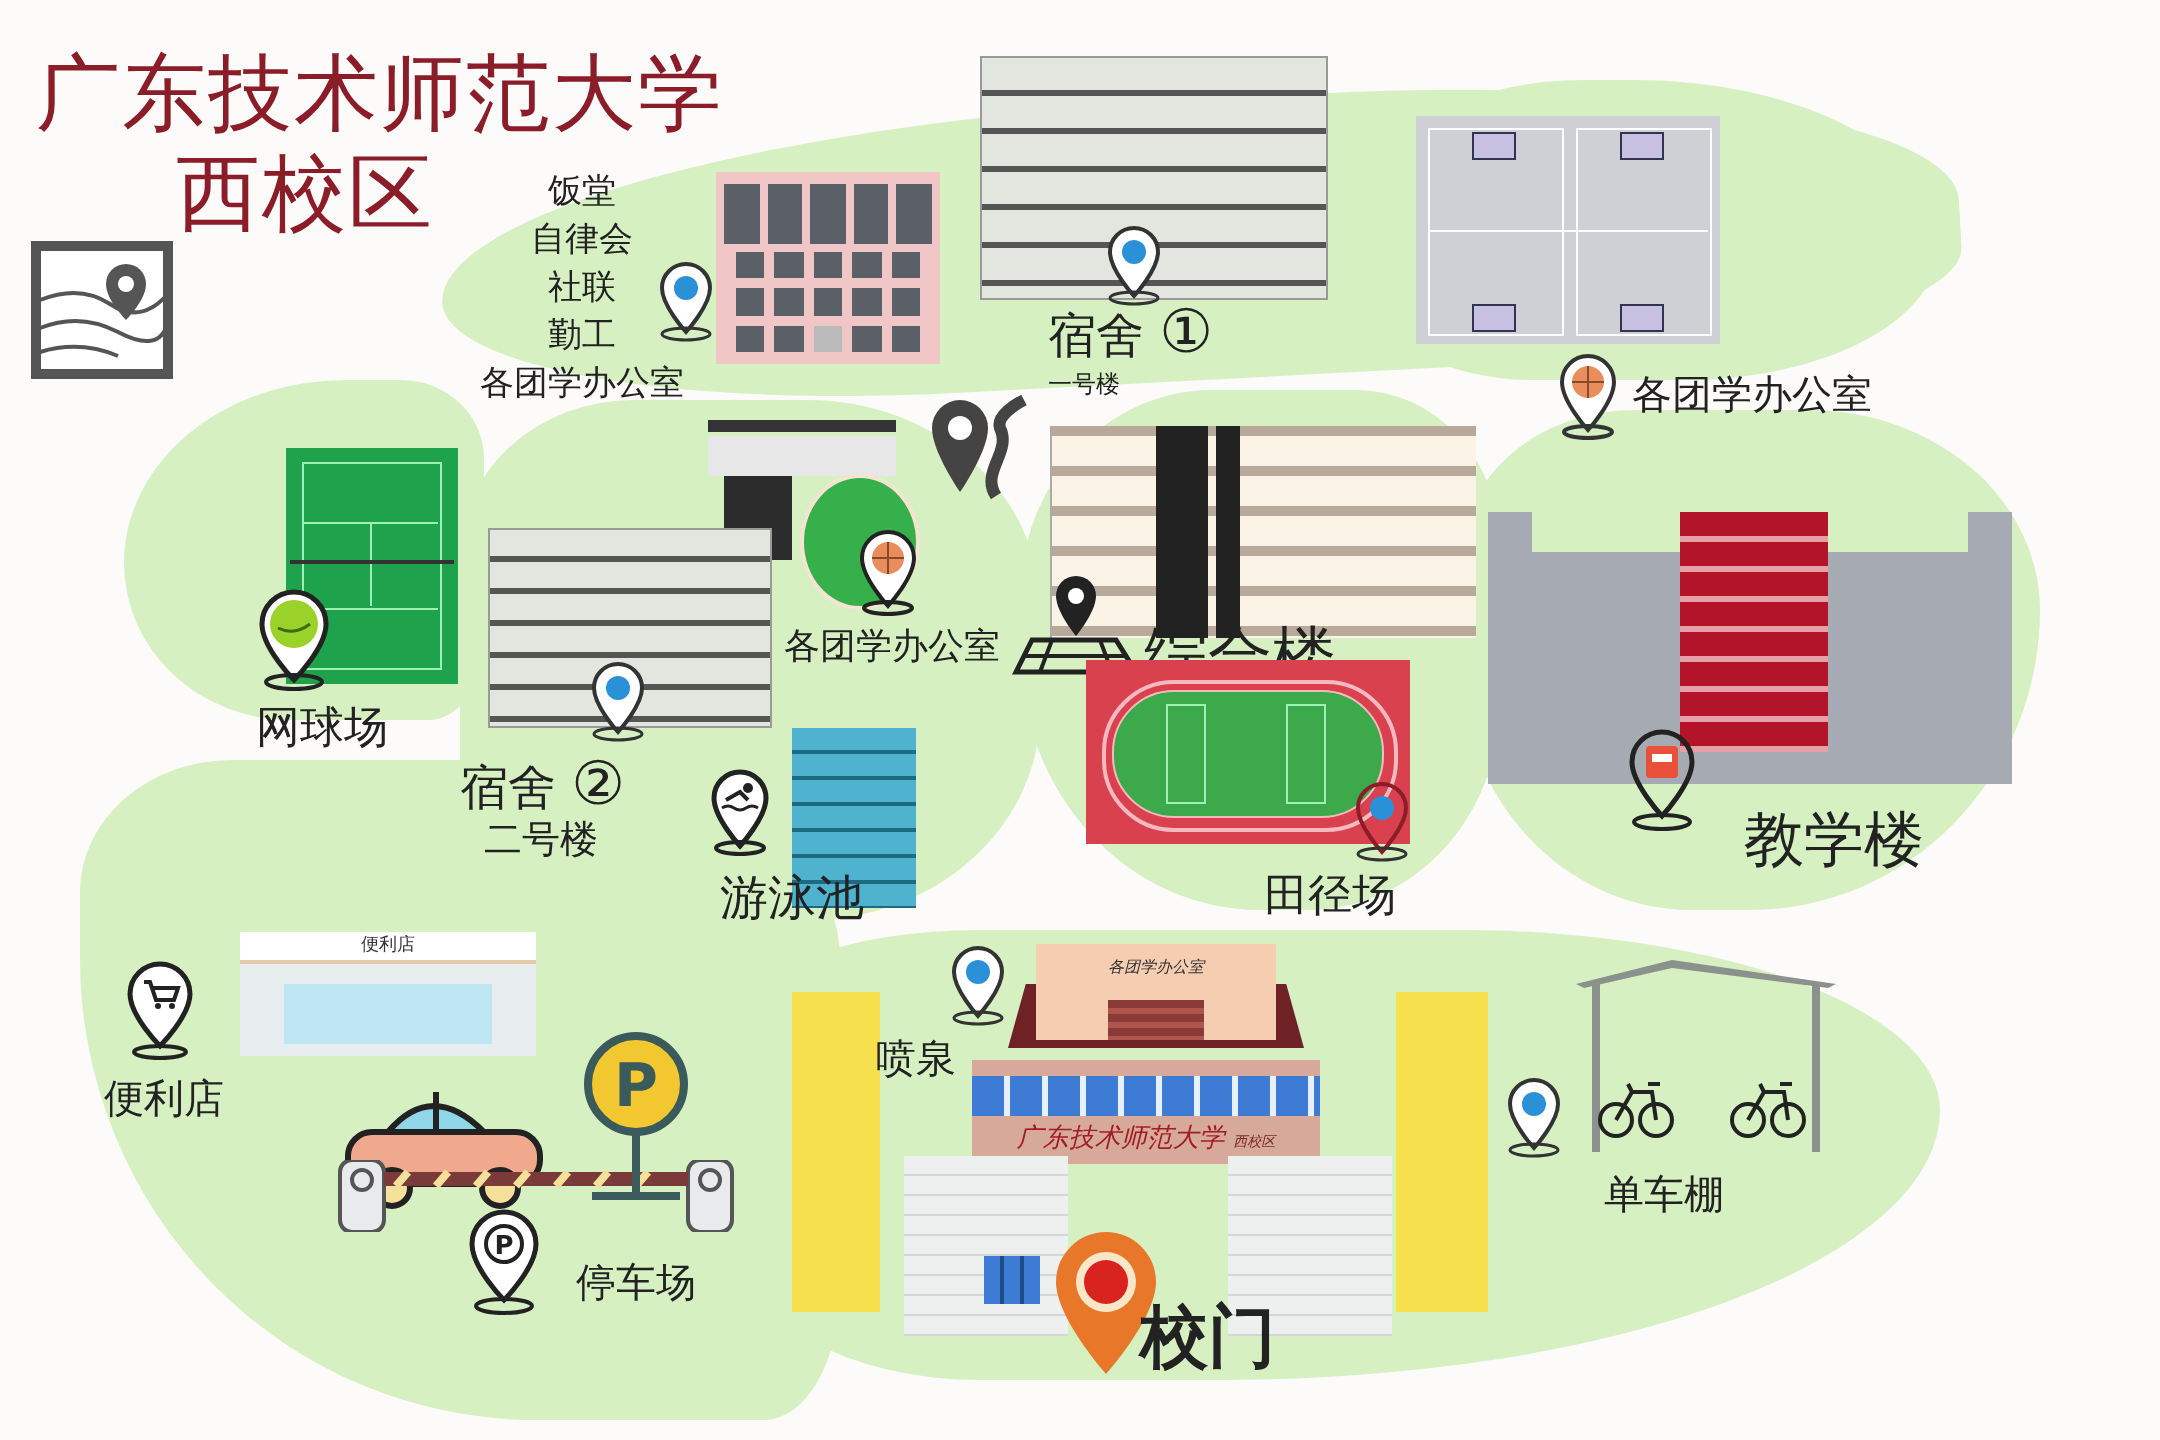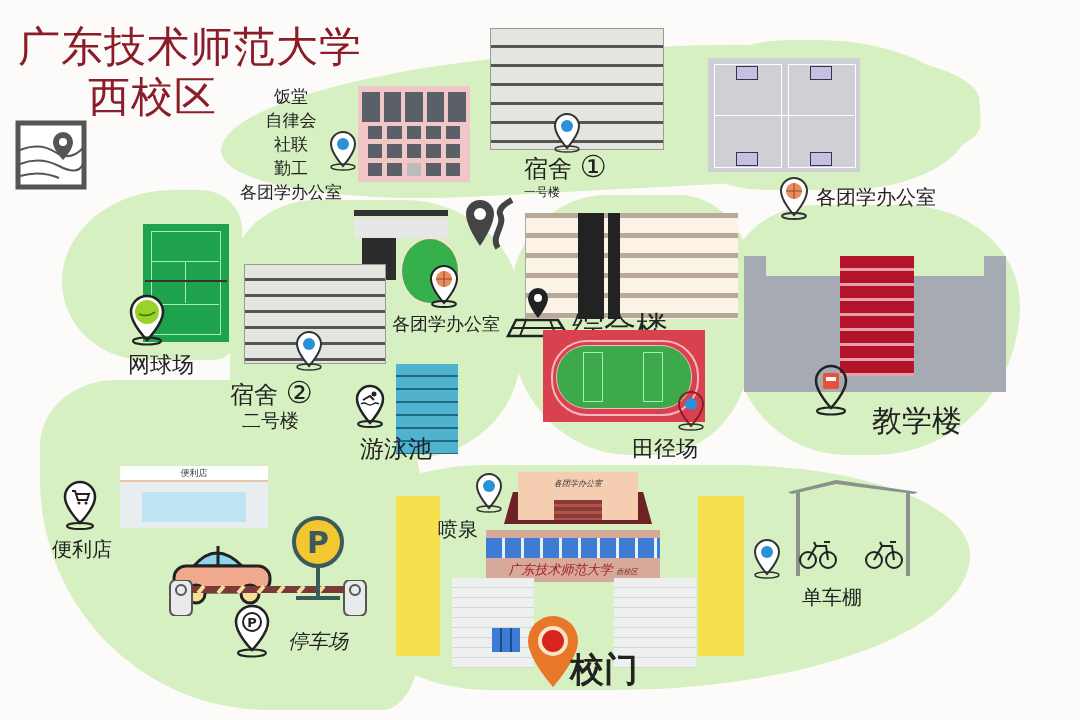--- a/index.html
+++ b/index.html
@@ -265,21 +265,21 @@
     </svg>
 </div>
 <div class="abs pin" style="left:232px;top:604px;">
   <svg width="40" height="54" viewBox="0 0 40 54">
       <path d="M20 2a16 16 0 0 1 16 16c0 12-16 28-16 28S4 30 4 18A16 16 0 0 1 20 2z" fill="#fff" stroke="#222" stroke-width="2.5"></path>
       <circle cx="20" cy="18" r="9" fill="none" stroke="#222" stroke-width="2"></circle>
       <text x="20" y="23" text-anchor="middle" font-size="13" font-weight="bold" fill="#222" font-family="DejaVu Sans, sans-serif">P</text>
       <ellipse cx="20" cy="49" rx="14" ry="3.5" fill="none" stroke="#222" stroke-width="2"></ellipse>
     </svg>
 </div>
-<div class="lbl" style="left:288px;top:630px;font-size:20px;font-style:italic;">停车场</div>
+<div class="lbl" style="left:288px;top:630px;font-size:20px;">停车场</div>
 
 <div class="abs" style="left:396px;top:496px;width:44px;height:160px;background:#f7e04e;"></div>
 <div class="abs" style="left:698px;top:496px;width:46px;height:160px;background:#f7e04e;"></div>
 
 <div class="abs" style="left:504px;top:472px;width:148px;height:52px;">
   <div style="position:absolute;left:0;top:20px;width:148px;height:32px;background:#6e2226;clip-path:polygon(6% 0,94% 0,100% 100%,0 100%);"></div>
   <div style="position:absolute;left:14px;top:0;width:120px;height:48px;background:#f5cdb0;"></div>
   <div style="position:absolute;left:14px;top:6px;width:120px;text-align:center;font-size:8px;color:#333;font-style:italic;">各团学办公室</div>
   <div style="position:absolute;left:50px;top:28px;width:48px;height:20px;background:repeating-linear-gradient(180deg,#8a3a38 0 4px,#b0554a 4px 7px);"></div>
 </div>

